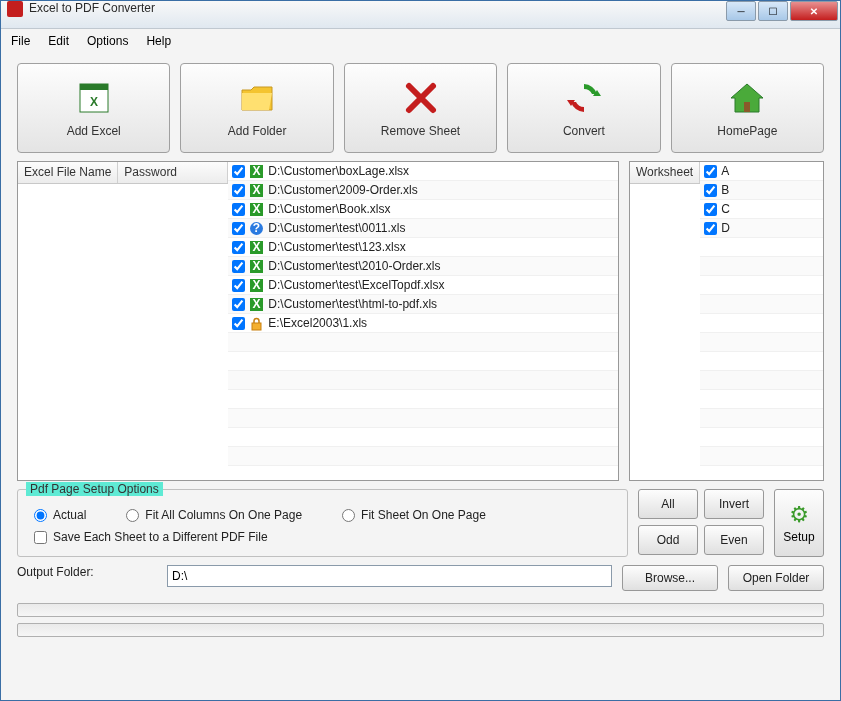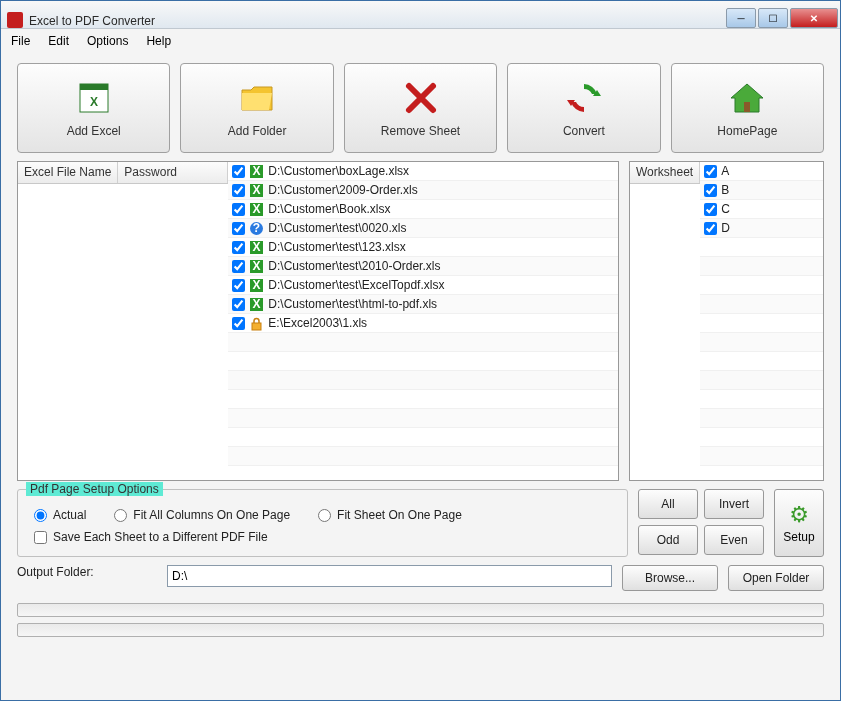--- a/index.html
+++ b/index.html
@@ -1,19 +1,19 @@
 <!DOCTYPE html>
 <html><head>
 <meta charset="utf-8">
 <style>
 * { box-sizing: border-box; margin: 0; padding: 0; font-family: 'Segoe UI', Tahoma, sans-serif; font-size: 12px; }
 body { background: #5a9bd4; padding: 0; width: 841px; height: 701px; overflow: hidden; }
 
 .window { width: 841px; height: 701px; background: #fff; border: 1px solid #3a6ea5; display: flex; flex-direction: column; }
-.titlebar { height: 28px; background: linear-gradient(#f8f8f8, #e0e8f0); display: flex; align-items: flex-end; padding: 0 2px 0 6px; border-bottom: 1px solid #c0c8d0; }
+.titlebar { height: 28px; background: linear-gradient(#f8f8f8, #e0e8f0); display: flex; align-items: flex-start; padding: 0 2px 0 6px; border-bottom: 1px solid #c0c8d0; }
 .titlebar .app-icon { width: 16px; height: 16px; background: #c41e1e; border-radius: 2px; margin-right: 6px; }
 .titlebar .title { flex: 1; color: #2a2a2a; }
 .win-controls { display: flex; gap: 2px; }
 .win-btn { width: 30px; height: 20px; border: 1px solid #8a9aaa; border-radius: 2px; display: flex; align-items: center; justify-content: center; cursor: pointer; font-size: 10px; }
 .win-min { background: linear-gradient(#d8e8f8, #a8c8e8); }
 .win-max { background: linear-gradient(#d8e8f8, #a8c8e8); }
 .win-close { background: linear-gradient(#e89090, #c41e1e); width: 48px; color: #fff; font-weight: bold; }
 
 .menubar { height: 24px; padding: 0 10px; display: flex; align-items: center; gap: 18px; background: #f4f4f4; }
 .menubar span { cursor: pointer; }
@@ -37,21 +37,21 @@
 .list-body { flex: 1; overflow: auto; }
 .row { display: flex; align-items: center; height: 19px; padding: 0 4px; gap: 4px; border-bottom: 1px solid #f0f0f0; }
 .row:nth-child(even){ background: #fafafa; }
 .row input[type=checkbox]{ width: 13px; height: 13px; }
 .row .ficon { width: 15px; height: 15px; display:flex; align-items:center; justify-content:center; }
 .row .ftext { flex: 1; white-space: nowrap; overflow: hidden; color: #222; }
 
 .setup-row { display: flex; gap: 10px; align-items: stretch; }
 .pdf-setup { flex: 1; border: 1px solid #c0c0c0; border-radius: 3px; padding: 8px 10px 12px 10px; position: relative; background: #f4f4f4; }
 .pdf-setup .legend { position: absolute; top: -8px; left: 8px; background: #5eead4; padding: 0 4px; color: #333; }
-.radio-row { display: flex; gap: 28px; margin: 10px 0 8px 6px; align-items: center; }
+.radio-row { display: flex; gap: 40px; margin: 10px 0 8px 6px; align-items: center; }
 .radio-row label, .check-row label { display: flex; align-items: center; gap: 6px; color: #222; cursor: pointer; }
 .check-row { margin-left: 6px; }
 
 .btn-grid { display: grid; grid-template-columns: 60px 60px; grid-template-rows: 30px 30px; gap: 6px; }
 .sm-btn { background: linear-gradient(#fdfdfd, #e0e0e0); border: 1px solid #989898; border-radius: 3px; display: flex; align-items: center; justify-content: center; cursor: pointer; color: #222; }
 .setup-btn { width: 50px; border: 1px solid #989898; border-radius: 3px; background: linear-gradient(#fdfdfd, #e0e0e0); display: flex; flex-direction: column; align-items: center; justify-content: center; gap: 2px; cursor: pointer; }
 .setup-btn .gear { color: #3a9a2a; font-size: 22px; }
 
 .output-row { display: flex; gap: 10px; }
 .output-row .lbl { width: 140px; color: #222; }
@@ -173,21 +173,21 @@
               <span class="ftext">D:\Customer\Book.xlsx</span>
             </div>
             <div class="row">
               <input type="checkbox" checked="" style="">
               <span class="ficon">
                 <svg width="15" height="15" viewBox="0 0 15 15">
                   <circle cx="7.5" cy="7.5" r="6.5" fill="#2a7ae0"></circle>
                   <text x="7.5" y="11" text-anchor="middle" fill="#fff" font-size="10" font-weight="bold">?</text>
                 </svg>
               </span>
-              <span class="ftext">D:\Customer\test\0020.xls</span>
+              <span class="ftext">D:\Customer\test\0011.xls</span>
             </div>
             <div class="row">
               <input type="checkbox" checked="" style="">
               <span class="ficon">
                 <svg width="15" height="15" viewBox="0 0 15 15">
                   <rect x="1" y="1" width="13" height="13" fill="#2a9a2a"></rect>
                   <text x="7.5" y="11" text-anchor="middle" fill="#fff" font-size="9" font-weight="bold">X</text>
                 </svg>
               </span>
               <span class="ftext">D:\Customer\test\123.xlsx</span>

